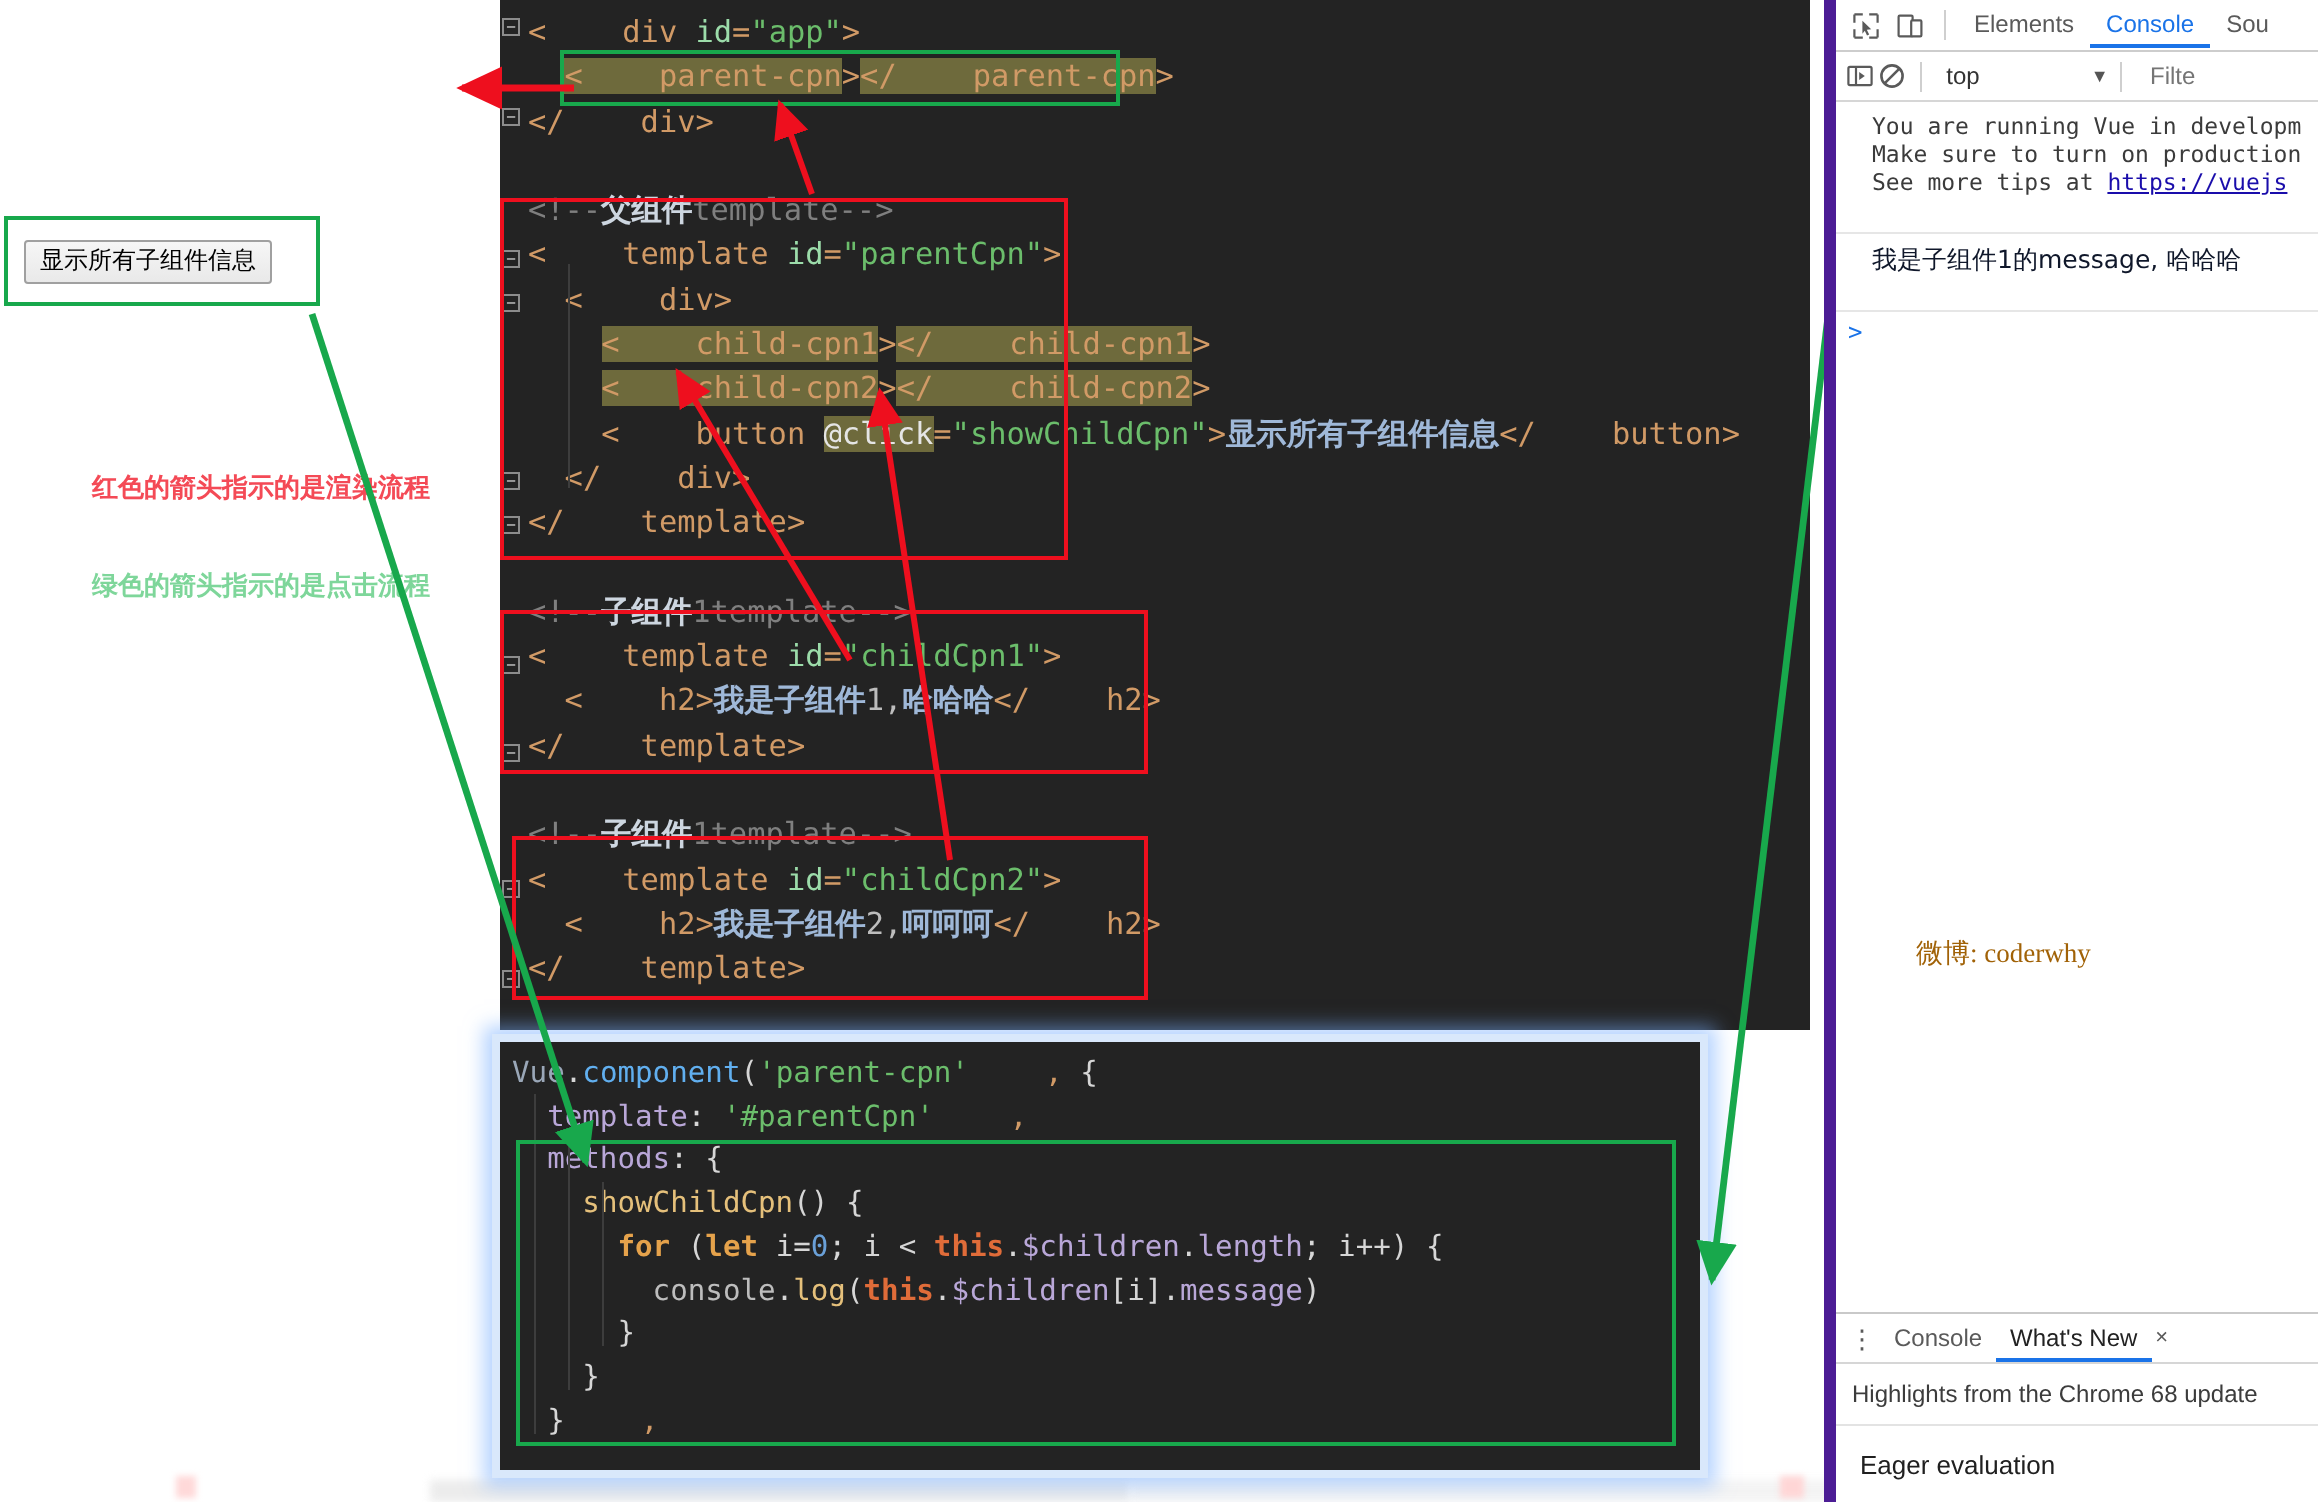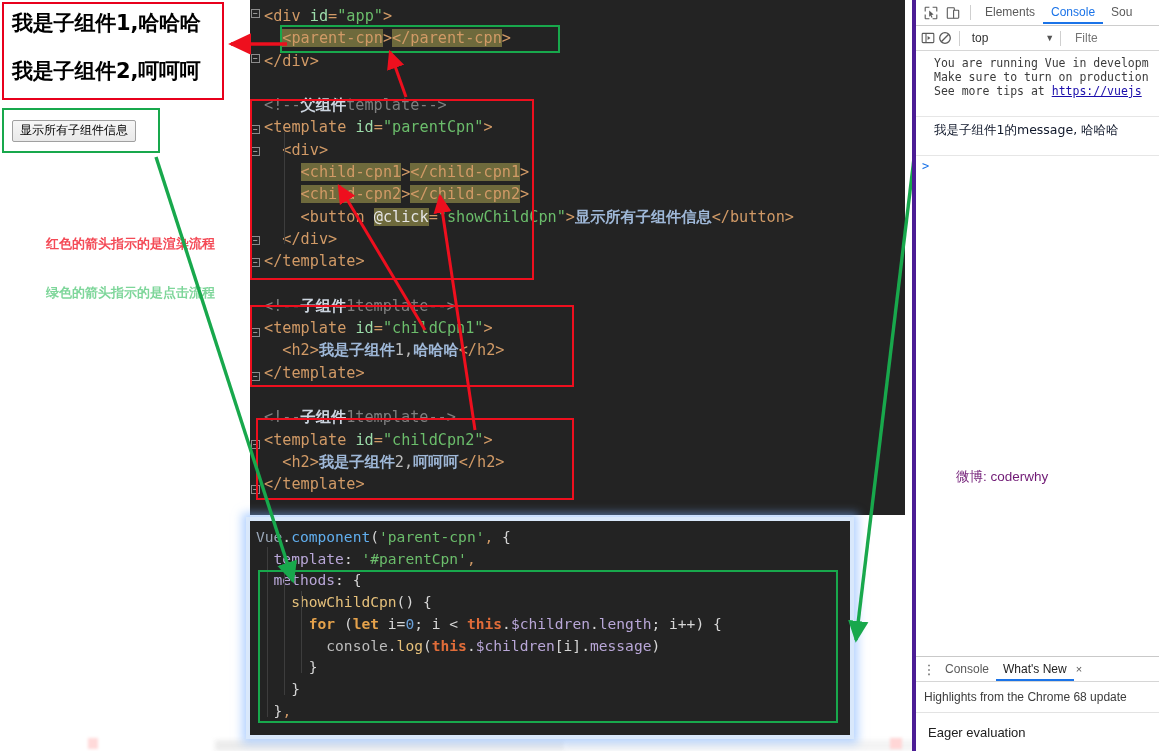--- a/index.html
+++ b/index.html
@@ -66,21 +66,21 @@
   pre.code {
     margin: 0; padding: 0;
     font-family: "DejaVu Sans Mono", monospace;
     font-size: 15.2px; line-height: 22.3px;
     color: #cfcfcf; white-space: pre;
   }
   .code-html pre.code { padding: 5px 0 0 14px; }
   .code-js  pre.code  { padding: 5px 0 0 6px;  font-size: 14.6px; line-height: 21.7px; }
 
   
-  .t-tag    { color: #d19a66; }
+  .t-tag    { color: #d19a66; margin-left: 38px; }
   .t-punc   { color: #d19a66; }
   .t-attr   { color: #e5e5e5; }
   .t-attr2  { color: #9cdcaa; }
   .t-str    { color: #6bbd6b; }
   .t-cmt    { color: #7f7f7f; }
   .t-cn     { color: #9fb8d8; font-family: "DejaVu Sans", sans-serif; font-weight: bold; }
   .t-cnw    { color: #cdd6e0; font-family: "DejaVu Sans", sans-serif; font-weight: bold; }
   .t-hl     { background: #6e6a3c; }
   .t-gray   { color: #bdbdbd; }
   .t-fn     { color: #61afef; }
@@ -102,21 +102,21 @@
   .indent-guide { position: absolute; width: 1px; background: #3d3d3d; }
 
   
   .ann { position: absolute; pointer-events: none; }
   .box-red   { border: 2px solid #ee0f1e; }
   .box-green { border: 2px solid #18a84c; }
 
   
   .devtools {
     position: absolute; left: 912px; top: 0; width: 247px; height: 751px;
-    background: #fff; border-left: 4px solid #4c1d95;
+    background: #fff; border-left: 6px solid #4c1d95;
     font-family: "Liberation Sans", sans-serif;
   }
   .dt-tabbar {
     position: relative; height: 26px; border-bottom: 1px solid #cdcdcd;
     display: flex; align-items: center; padding-left: 4px; background:#fff;
   }
   .dt-icon {
     width: 22px; height: 20px; display: flex; align-items: center; justify-content: center;
     cursor: pointer;
   }
@@ -151,22 +151,22 @@
     padding: 5px 4px 16px 18px; border-bottom: 1px solid #e6e6e6;
     font-size: 12.5px; color: #0f172a; white-space: nowrap; overflow: hidden;
     font-family: "DejaVu Sans", sans-serif;
   }
   .prompt-row { padding: 3px 4px 3px 6px; color:#1a73e8; font-size: 12px;
     font-family:"DejaVu Sans Mono", monospace; }
   .warn-link { color:#1a0dab; text-decoration: underline; }
 
   .watermark {
     position: absolute; left: 40px; top: 468px;
-    color: #701a75; font-size: 13.5px;
-    font-family: Liberation Sans, sans-serif; white-space: nowrap;
+    color: #a16207; font-size: 13.5px;
+    font-family: Liberation Serif, serif; white-space: nowrap;
   }
 
   .drawer {
     position: absolute; left: 0; bottom: 0; width: 247px; height: 95px;
     background: #fff; border-top: 1px solid #c9c9c9;
   }
   .drawer-tabbar {
     height: 25px; display: flex; align-items: center; border-bottom: 1px solid #d6d6d6;
     padding-left: 4px;
   }
@@ -196,24 +196,20 @@
 
 <div id="root">
 
   <div class="blur-strip">
     <div class="blur-a"></div>
     <div class="blur-b"></div>
     <div class="blur-c"></div>
     <div class="blur-d"></div>
   </div>
 
-  <div class="render-box">
-    <p class="render-h2">我是子组件1,哈哈哈</p>
-    <p class="render-h2 second">我是子组件2,呵呵呵</p>
-  </div>
 
   <div class="btn-box">
     <div class="vue-button">显示所有子组件信息</div>
   </div>
 
   <div class="legend red">红色的箭头指示的是渲染流程</div>
   <div class="legend green">绿色的箭头指示的是点击流程</div>
 
   <div class="code-html">
 

